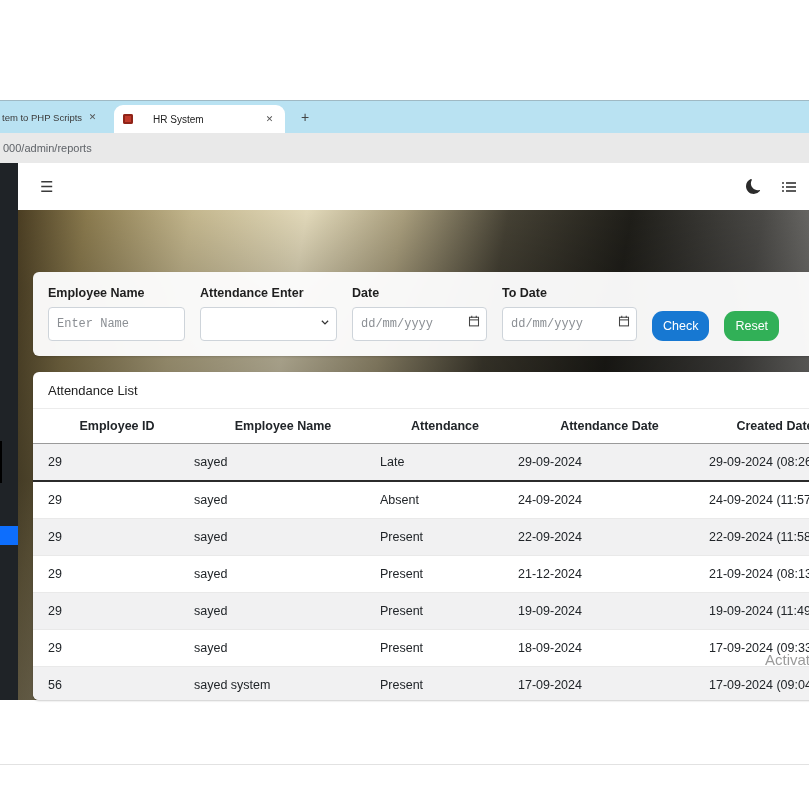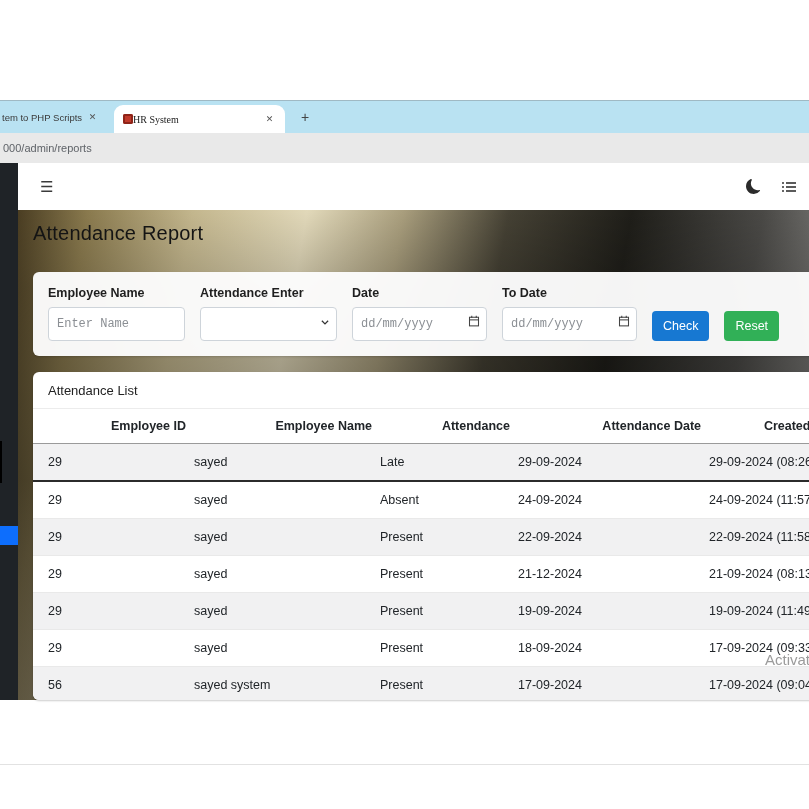--- a/index.html
+++ b/index.html
@@ -19,22 +19,22 @@
     width:104px; height:32px; display:flex; align-items:center; gap:4px;
     padding:0 5px 0 2px; font-size:9.5px; color:#3a3a3a;
   }
   .tab-inactive .tab-label { flex:1; white-space:nowrap; overflow:hidden; }
   .tab-close {
     flex:none; width:13px; height:13px; line-height:13px; text-align:center;
     font-size:9px; color:#555; border-radius:50%;
   }
   .tab-active {
     margin-left:10px; width:171px; height:28px; background:#fff;
-    border-radius:9px 9px 0 0; display:flex; align-items:center; gap:0;
-    padding:0 9px; font-size:10px; color:#222;font-family:Liberation Serif, serif;
+    border-radius:9px 9px 0 0; display:flex; align-items:center; gap:20px;
+    padding:0 9px; font-size:10px; color:#222;
   }
   .tab-active .tab-label { flex:1; white-space:nowrap; overflow:hidden; }
   .favicon { flex:none; width:10px; height:10px; border-radius:2px; background:#c0392b;
     box-shadow:inset 0 0 0 2px #8e2418; }
   .newtab {
     width:22px; height:22px; margin:0 0 5px 9px; display:flex; align-items:center;
     justify-content:center; font-size:14px; color:#444; border-radius:50%;
   }
   .addressbar {
     height:30px; background:#e9e9e9; display:flex; align-items:center;
@@ -83,38 +83,38 @@
   }
   .fctl::placeholder { color:#8b8f94; }
   .w-name { width:137px; }
   .selwrap { position:relative; }
   .selwrap select { width:137px; appearance:none; -webkit-appearance:none; padding-right:22px; }
   .selwrap .chev { position:absolute; right:7px; top:10px; pointer-events:none; }
   .datewrap { position:relative;border-radius:11px; }
   .datewrap input { width:135px; padding-right:26px; }
   .datewrap .cal { position:absolute; right:7px; top:8px; pointer-events:none; }
   .btn {
-    height:30px; border:none; border-radius:4px; color:#fff; font-size:12.5px;
+    height:30px; border:none; border-radius:11px; color:#fff; font-size:12.5px;
     padding:0 11px; cursor:pointer; font-family:"Liberation Sans",sans-serif;
   }
   .btn-check { background:#1778d2; }
   .btn-reset { background:#31b057;text-align:right; }
 
   
   .table-card {
     position:absolute; top:162px; left:15px; width:816px; height:328px;
     background:#fff; border-radius:6px; overflow:hidden;
     box-shadow:0 1px 2px rgba(0,0,0,.2);
   }
   .table-card-header {
     padding:11px 15px 10px; font-size:13px; color:#222;
     border-bottom:1px solid #ececec;
   }
   table { width:100%; border-collapse:collapse; table-layout:fixed; font-size:12.5px; color:#212529; }
-  th { text-align:right; font-weight:bold; padding:10px 8px 10px 0; border-bottom:1px solid #9a9a9a; }
+  th { text-align:center; font-weight:bold; padding:10px 8px 10px 0; border-bottom:1px solid #9a9a9a; }
   td { padding:11px 8px 11px 0; white-space:nowrap; overflow:hidden; }
   th:first-child, td:first-child { padding-left:15px; }
   tbody tr { border-bottom:1px solid #e9e9e9; }
   tbody tr:nth-child(odd) { background:#f1f1f2; }
   tbody tr:first-child { border-bottom:2px solid #2b2b2b; }
 
   .watermark {
     position:absolute; top:441px; left:747px; z-index:6; font-size:15px;
     color:#9b9b9b; white-space:nowrap;
   }
@@ -164,21 +164,20 @@
                 <line x1="5" y1="12" x2="15" y2="12"></line>
                 <circle cx="2" cy="4" r="1" stroke="none"></circle>
                 <circle cx="2" cy="8" r="1" stroke="none"></circle>
                 <circle cx="2" cy="12" r="1" stroke="none"></circle>
               </svg>
           </span>
         </div>
       </div>
 
       <div class="pagearea">
-        <h1 class="page-title">Attendance Report</h1>
 
         <div class="filter-card">
           <div class="fgroups">
             <div class="fgroup">
               <span class="flabel">Employee Name</span>
               <input class="fctl w-name" type="text" placeholder="Enter Name" style="">
             </div>
             <div class="fgroup">
               <span class="flabel">Attendance Enter</span>
               <span class="selwrap">

